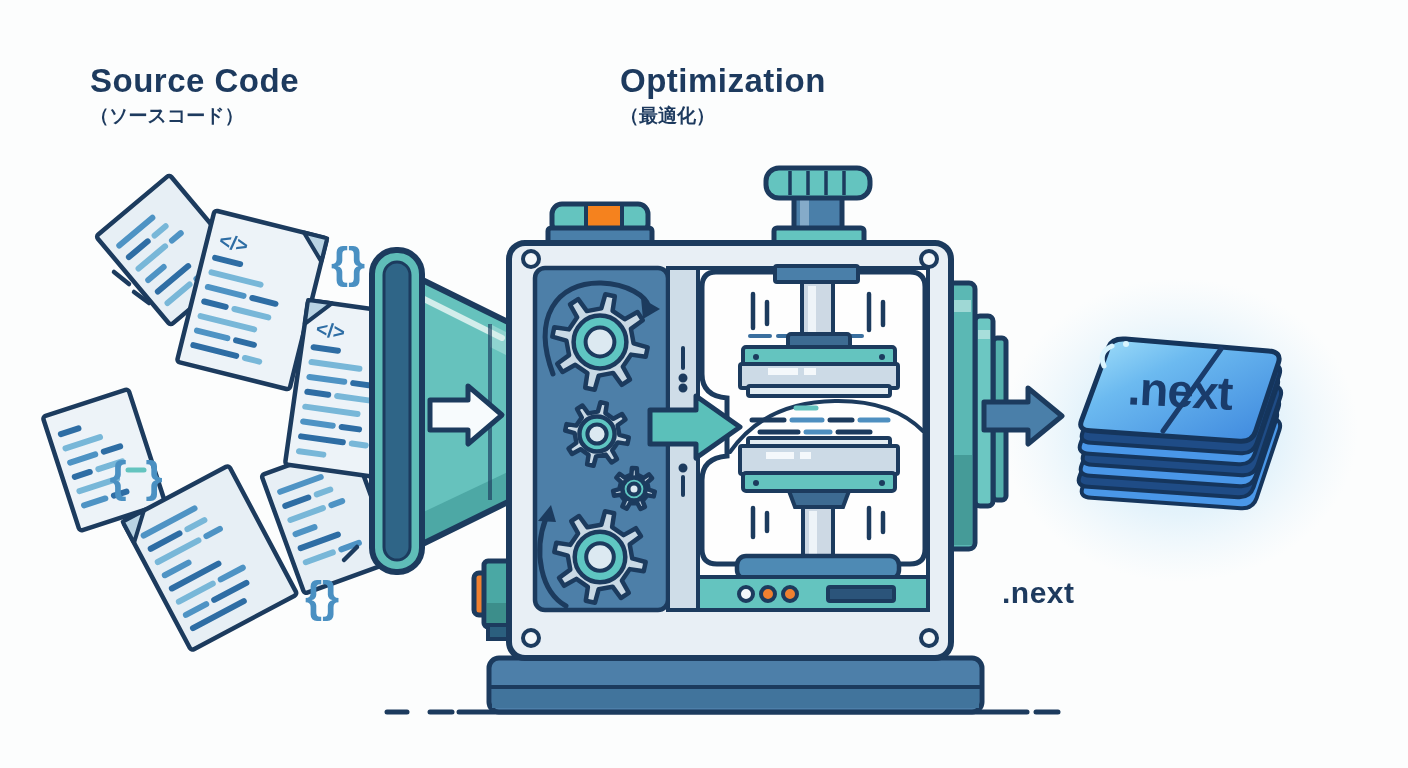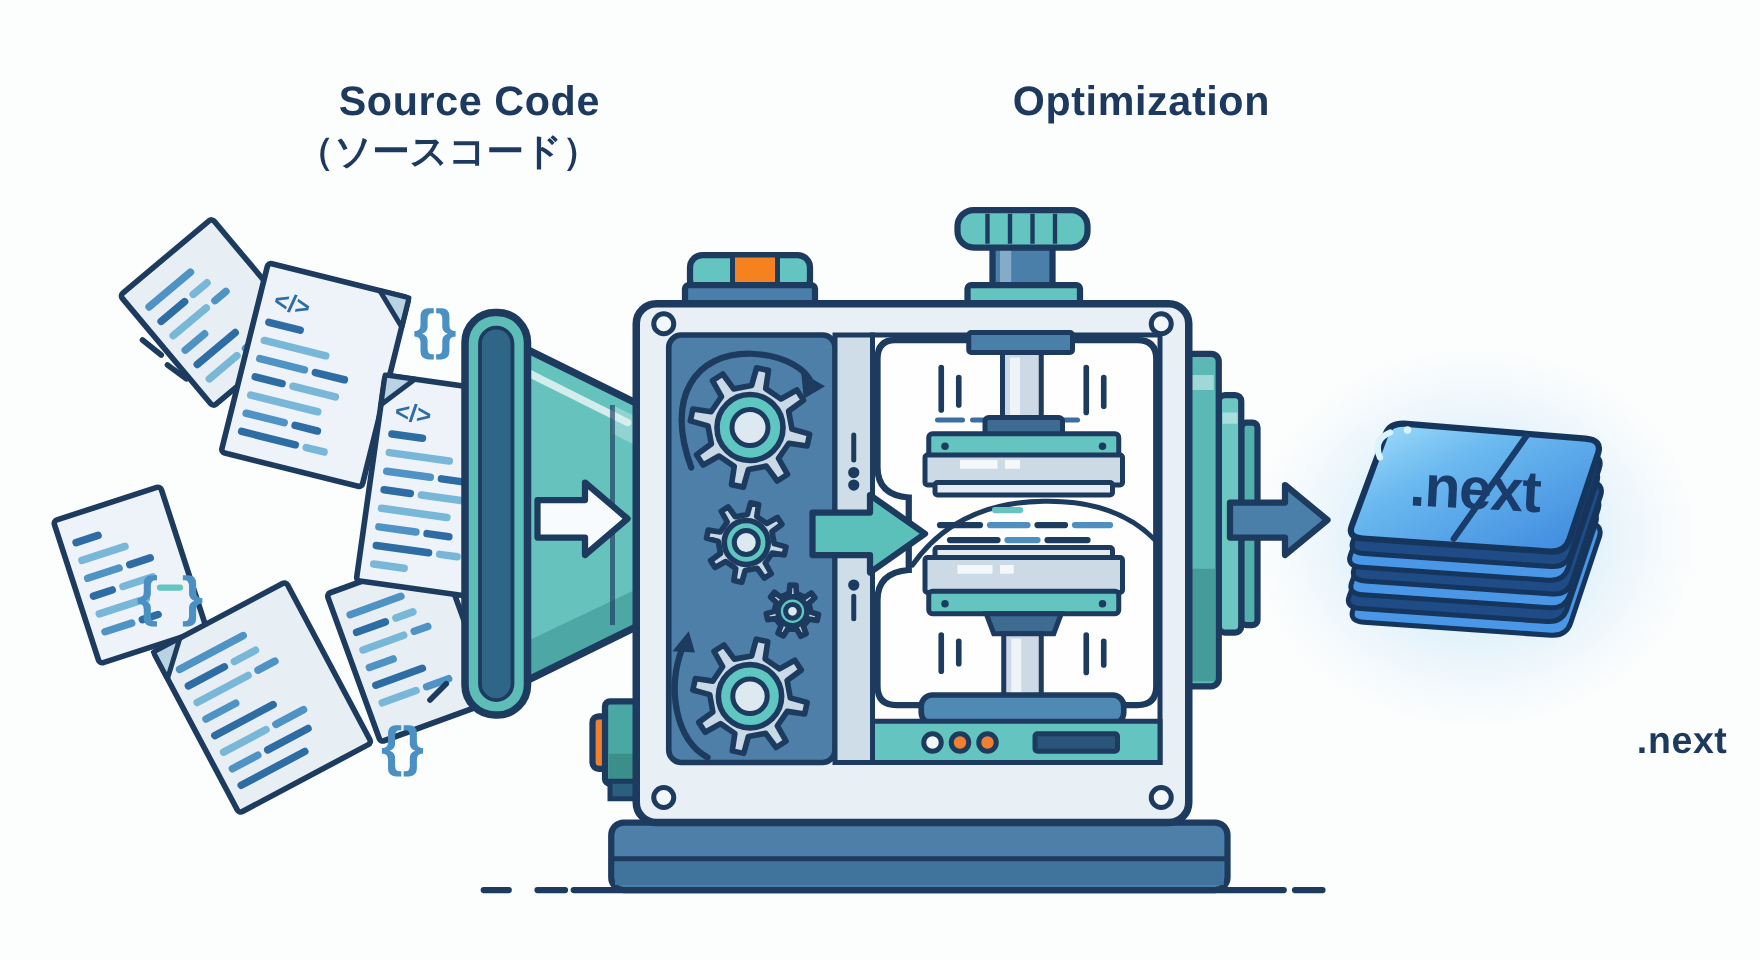--- a/index.html
+++ b/index.html
@@ -1,21 +1,21 @@
 <!DOCTYPE html>
 <html><head>
 <meta charset="utf-8">
 <style>
   html,body{margin:0;padding:0;background:#fff;}
   .stage{position:relative;width:1408px;height:768px;background:#fcfdfd;overflow:hidden;
          font-family:"Liberation Sans","DejaVu Sans",sans-serif;}
   .stage svg{position:absolute;left:0;top:0;}
-  .label{position:absolute;text-align:right;color:#1d3a5e;font-weight:700;line-height:1.15;}
+  .label{position:absolute;text-align:left;color:#1d3a5e;font-weight:700;line-height:1.15;}
   .label .en{font-size:33px;letter-spacing:.5px;}
-  .label .jp{font-size:30px;margin-top:5px;}
+  .label .jp{font-size:19px;margin-top:5px;}
   #lbl-out .en{font-size:30px;}
   svg text{font-family:"Liberation Sans","DejaVu Sans",sans-serif;}
 </style>
 </head>
 <body>
 
 <div class="stage">
 <svg id="art" width="1408" height="768" viewBox="0 0 1408 768">
   <defs>
     <radialGradient id="gGlow" cx="50%" cy="50%" r="50%">
@@ -346,17 +346,18 @@
     <line x1="1221" y1="349" x2="1163" y2="431" stroke="#1a3c6b" stroke-width="5" stroke-linecap="round"></line>
   </g>
 </svg>
 
 <div class="label" id="lbl-source" style="left:90px;top:62px;width:390px;">
   <div class="en">Source Code</div>
   <div class="jp">（ソースコード）</div>
 </div>
 <div class="label" id="lbl-opt" style="left:620px;top:62px;width:396px;">
   <div class="en">Optimization</div>
+  <div class="jp">（最適化）</div>
 </div>
 <div class="label" id="lbl-out" style="left:1002px;top:576px;width:380px;">
   <div class="en">.next</div>
 </div>
 </div>
 
 </body></html>

